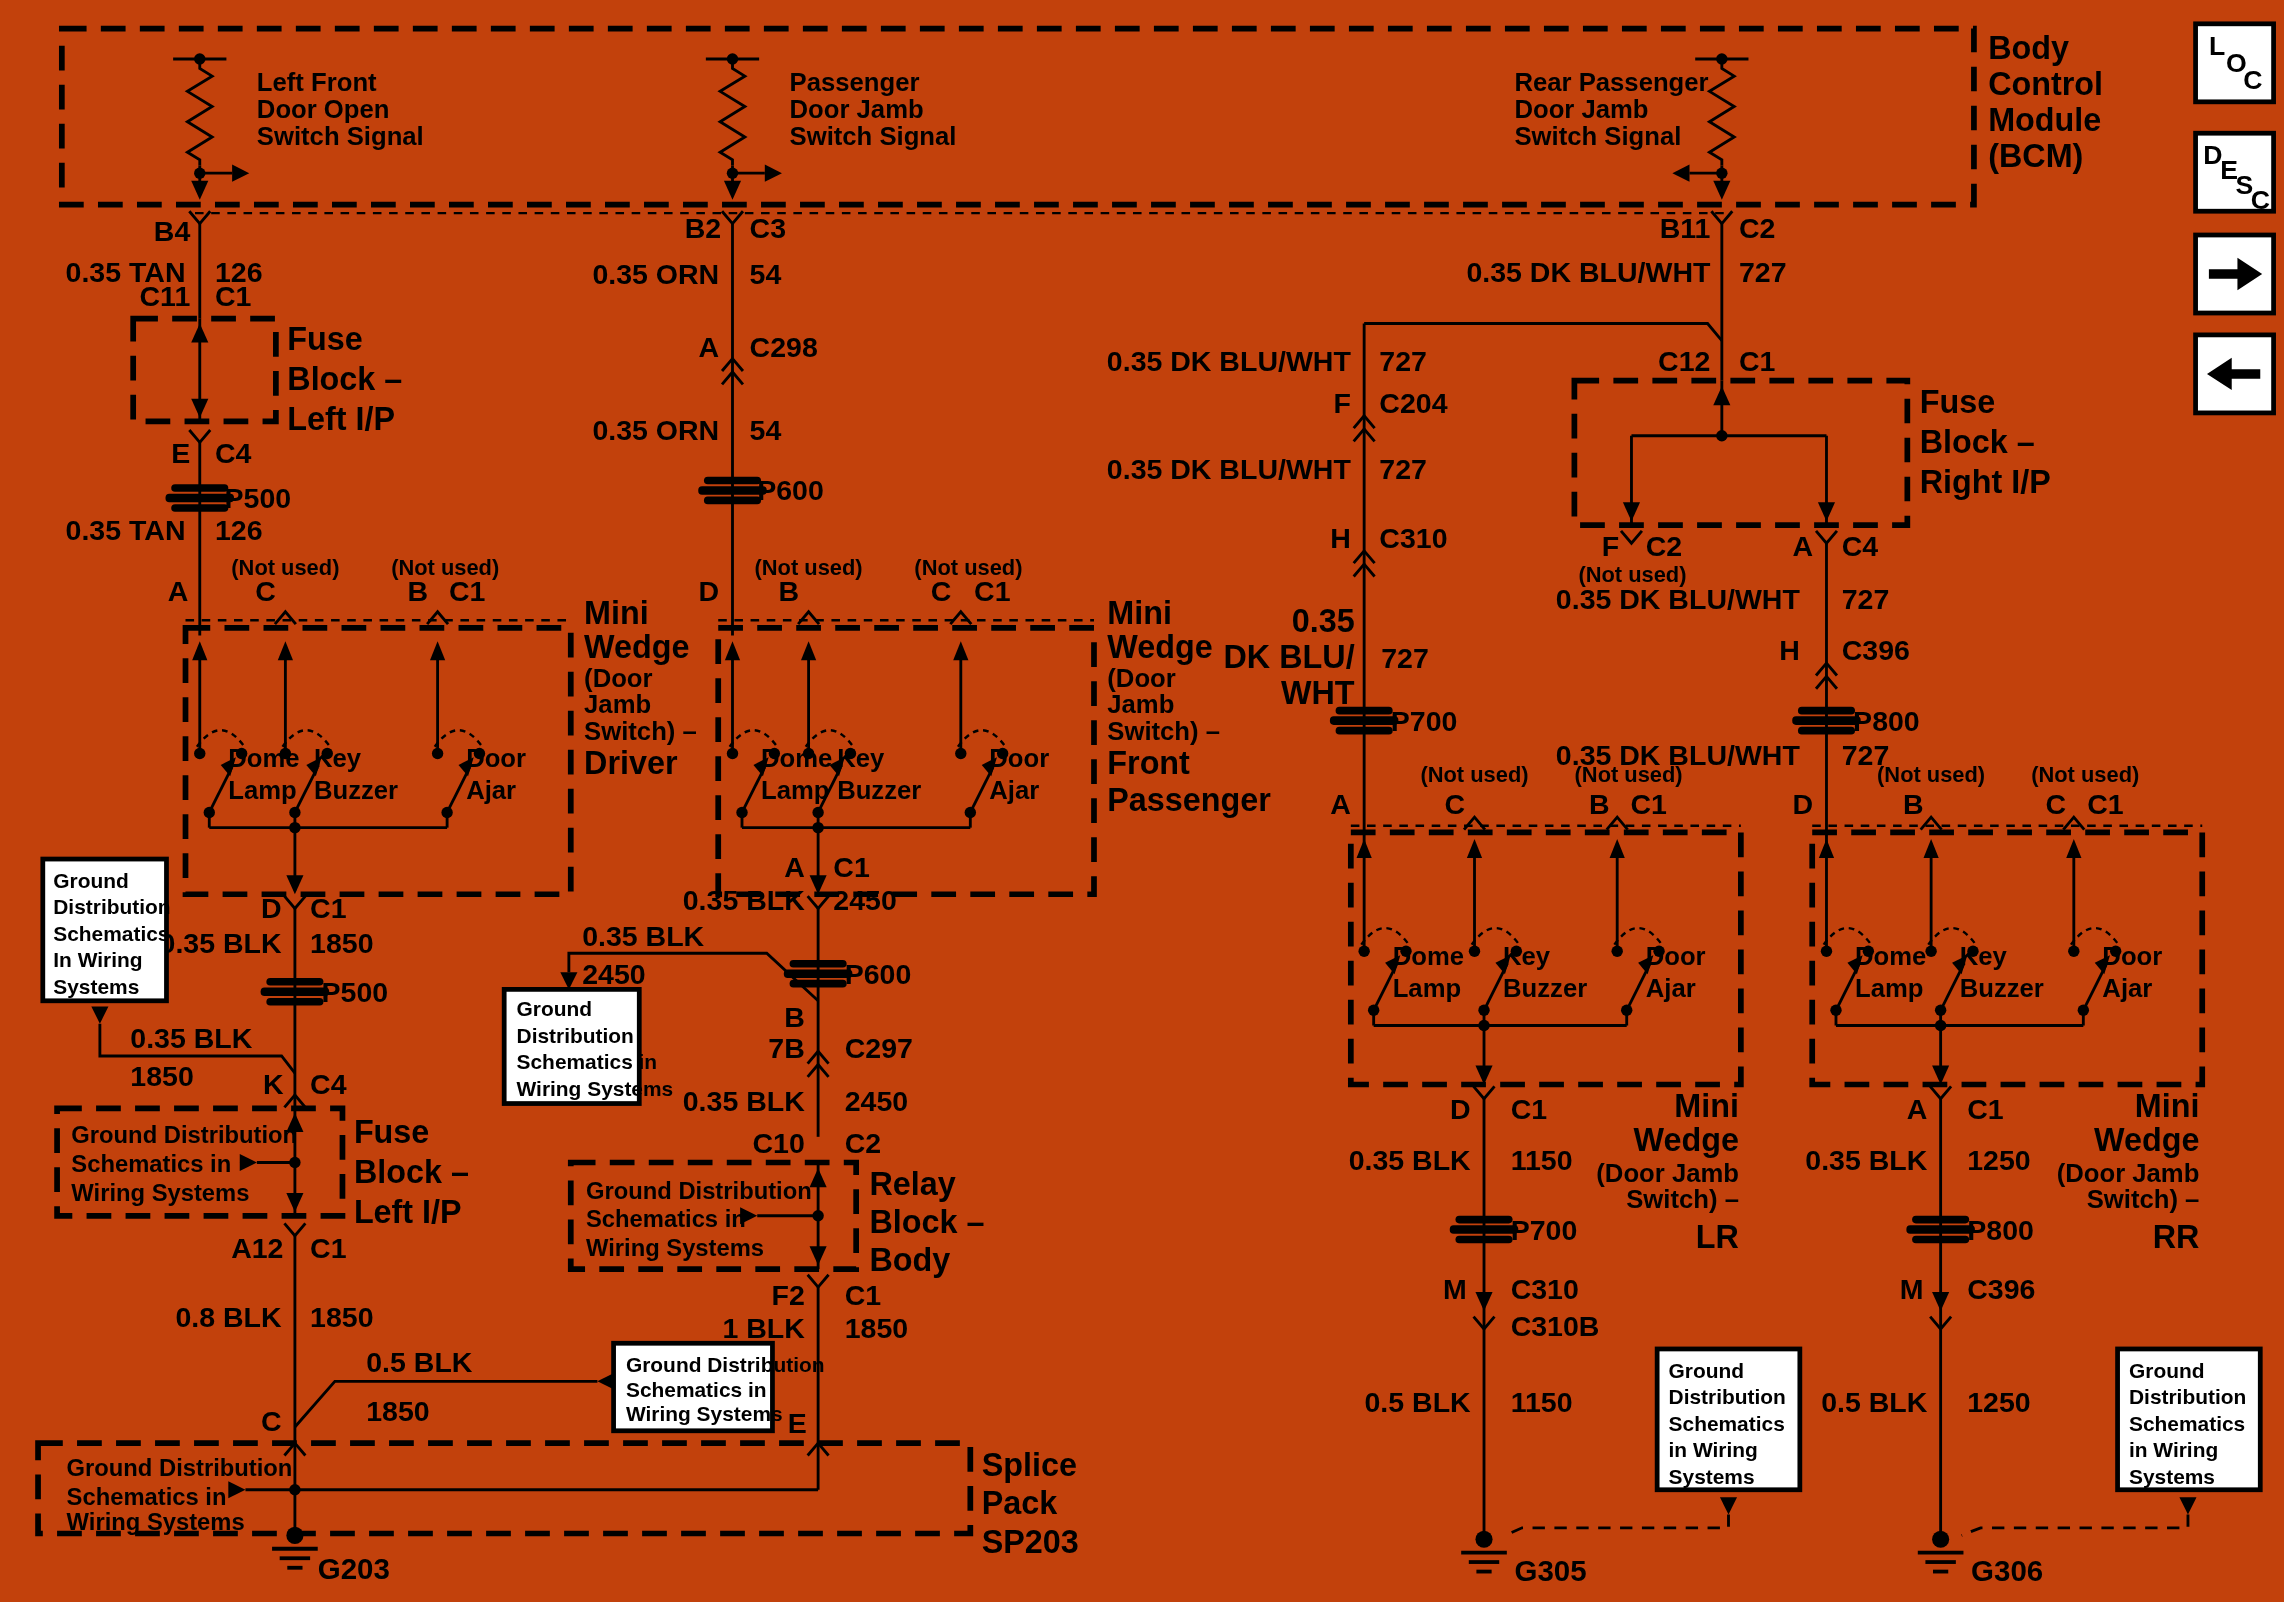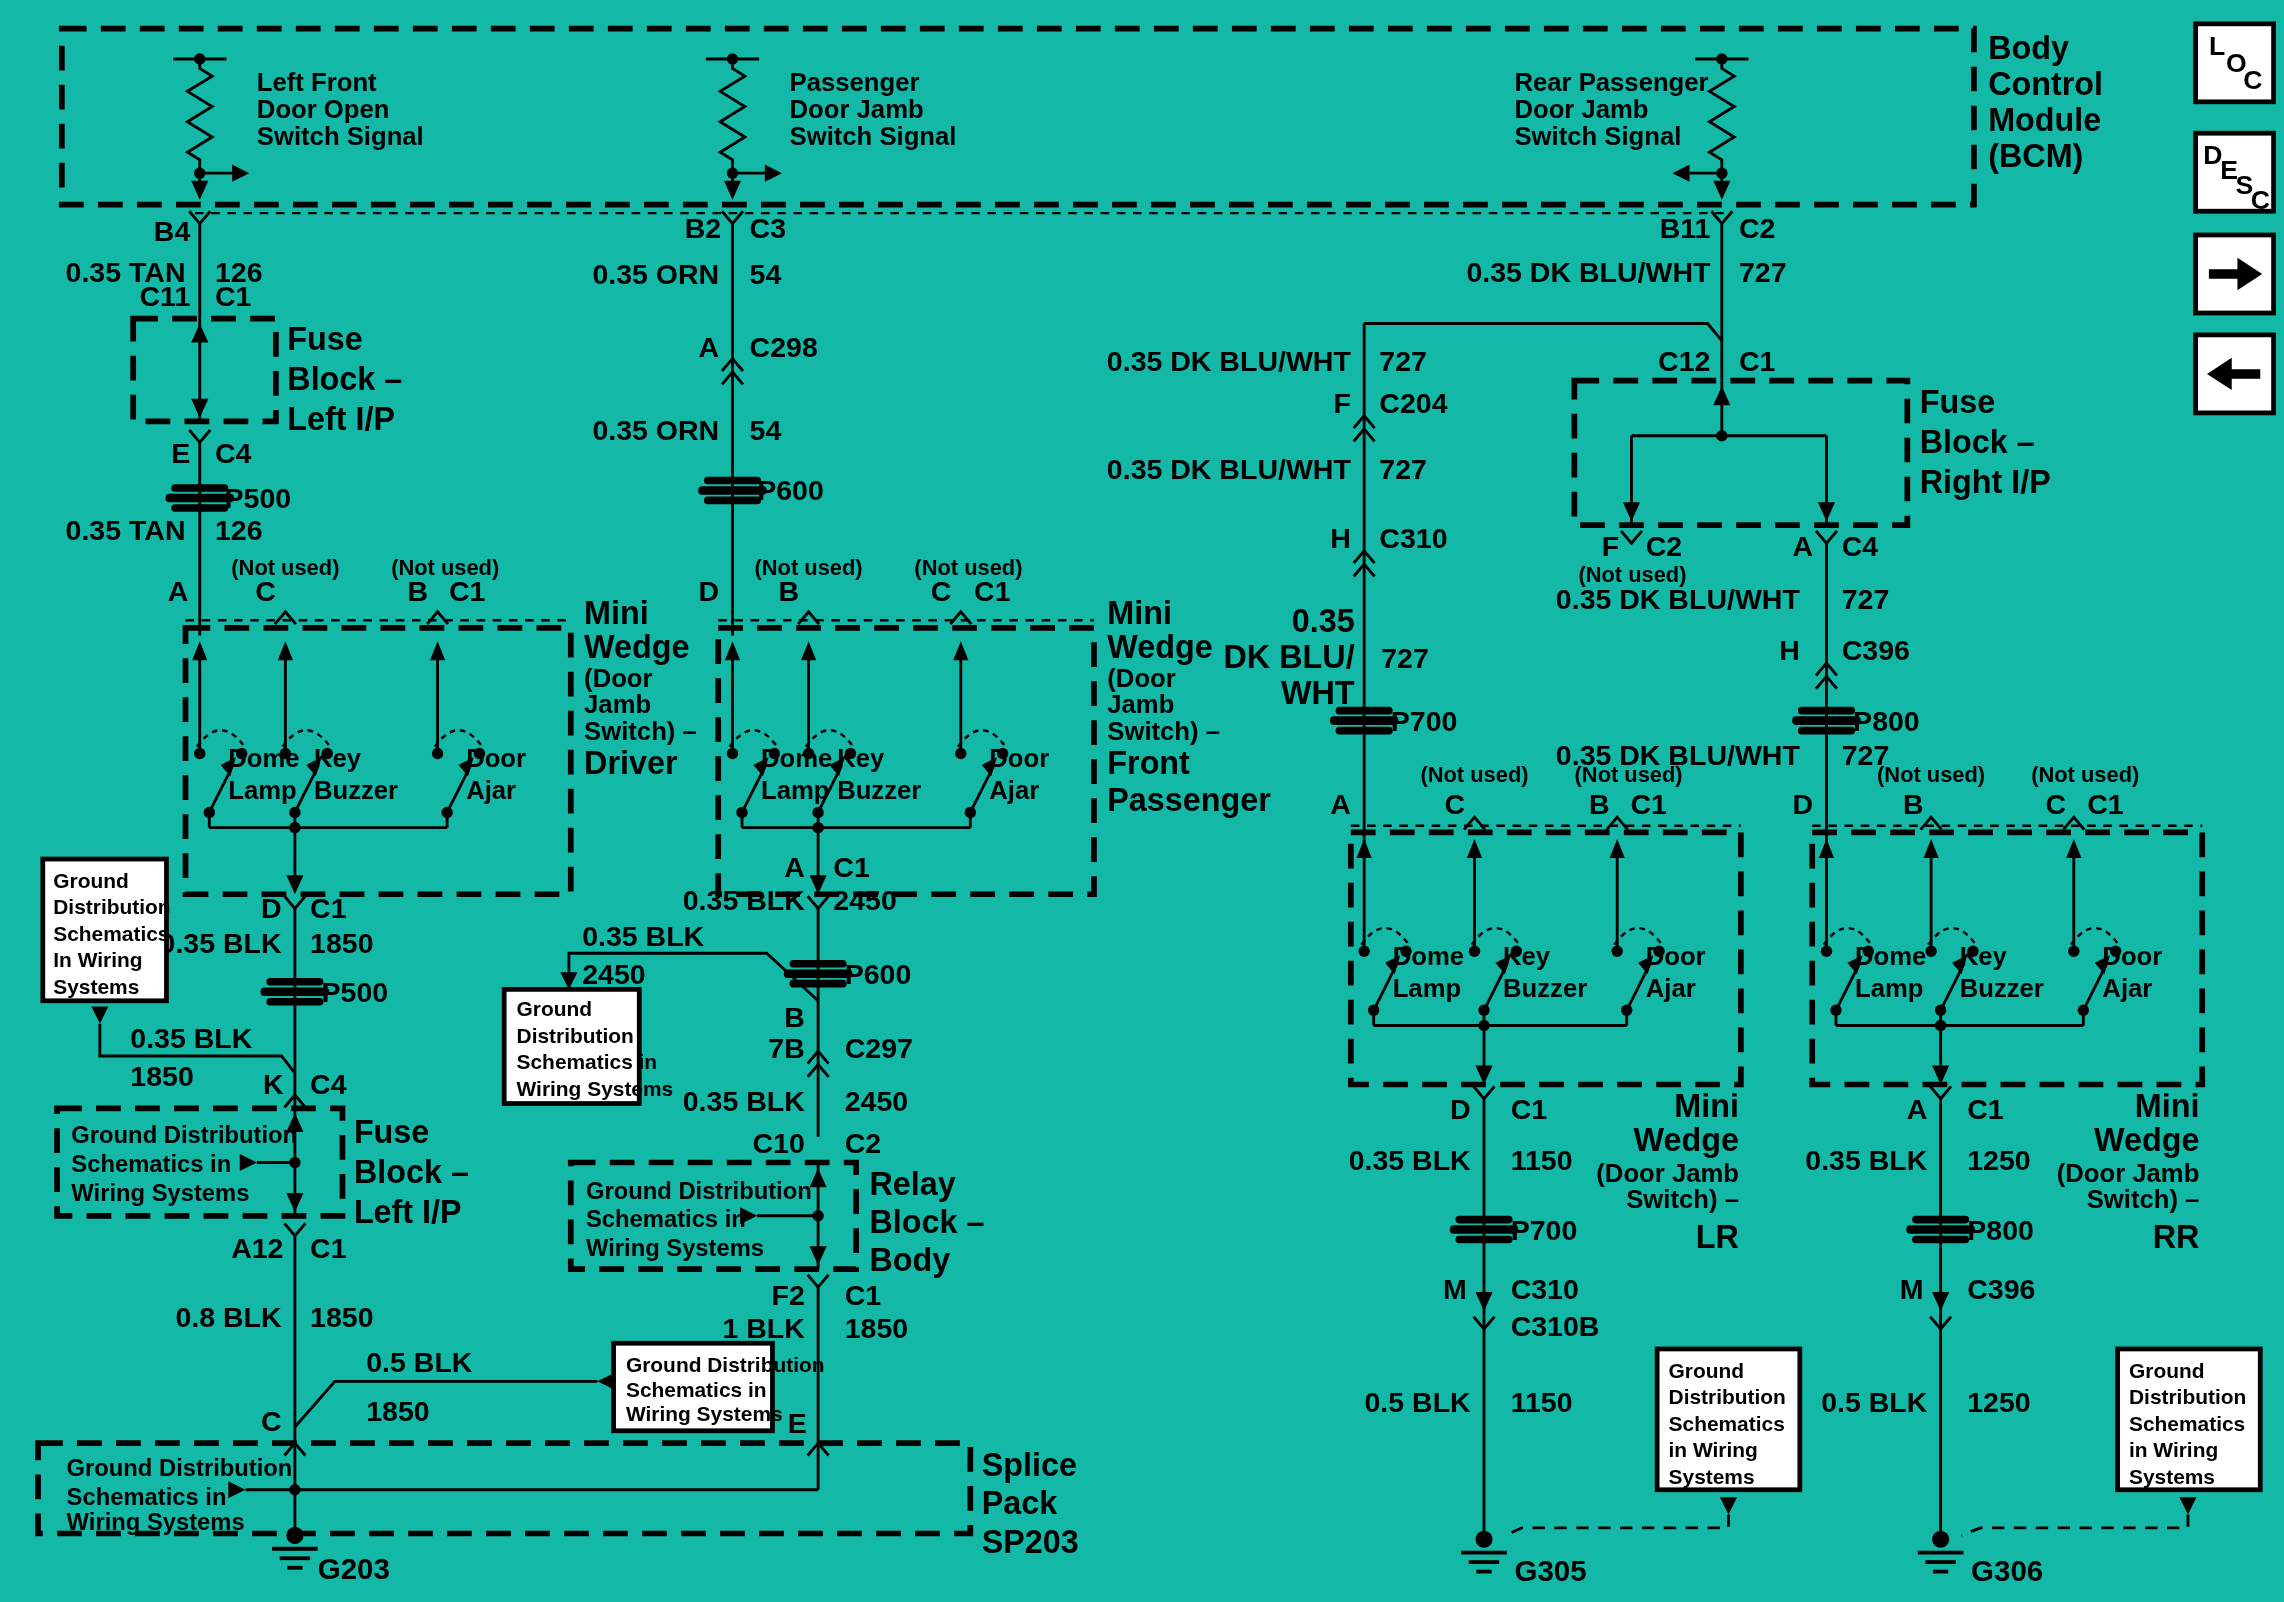--- a/index.html
+++ b/index.html
@@ -1,16 +1,16 @@
 <!DOCTYPE html>
 <html style="font-size:15px"><head>
 <meta charset="utf-8">
 <style>
   html,body{margin:0;padding:0;background:#fff;}
-  .wrap{width:2285px;height:1603px;position:relative;background:#14b8a6;}
+  .wrap{width:2285px;height:1603px;position:relative;background:#c2410c;}
   svg{display:block;}
   text{font-family:"Liberation Sans","DejaVu Sans",sans-serif;font-weight:bold;fill:#000;}
   .t30{font-size:30px;} .t34{font-size:34px;} .t27{font-size:27px;} .t23{font-size:23px;}
   .t25{font-size:25px;} .t22{font-size:22px;} .t31{font-size:31px;} .t28{font-size:28px;}
   .end{text-anchor:end;} .mid{text-anchor:middle;}
   .w{stroke:#000;stroke-width:3;fill:none;}
   .dashbox{stroke:#000;stroke-width:6;fill:none;stroke-dasharray:26 15;}
   .pindash{stroke:#000;stroke-width:2.5;fill:none;stroke-dasharray:9 8;}
   .gdash{stroke:#000;stroke-width:3;fill:none;stroke-dasharray:13 10;}
   .notebox{fill:#fff;stroke:#000;stroke-width:5;}

